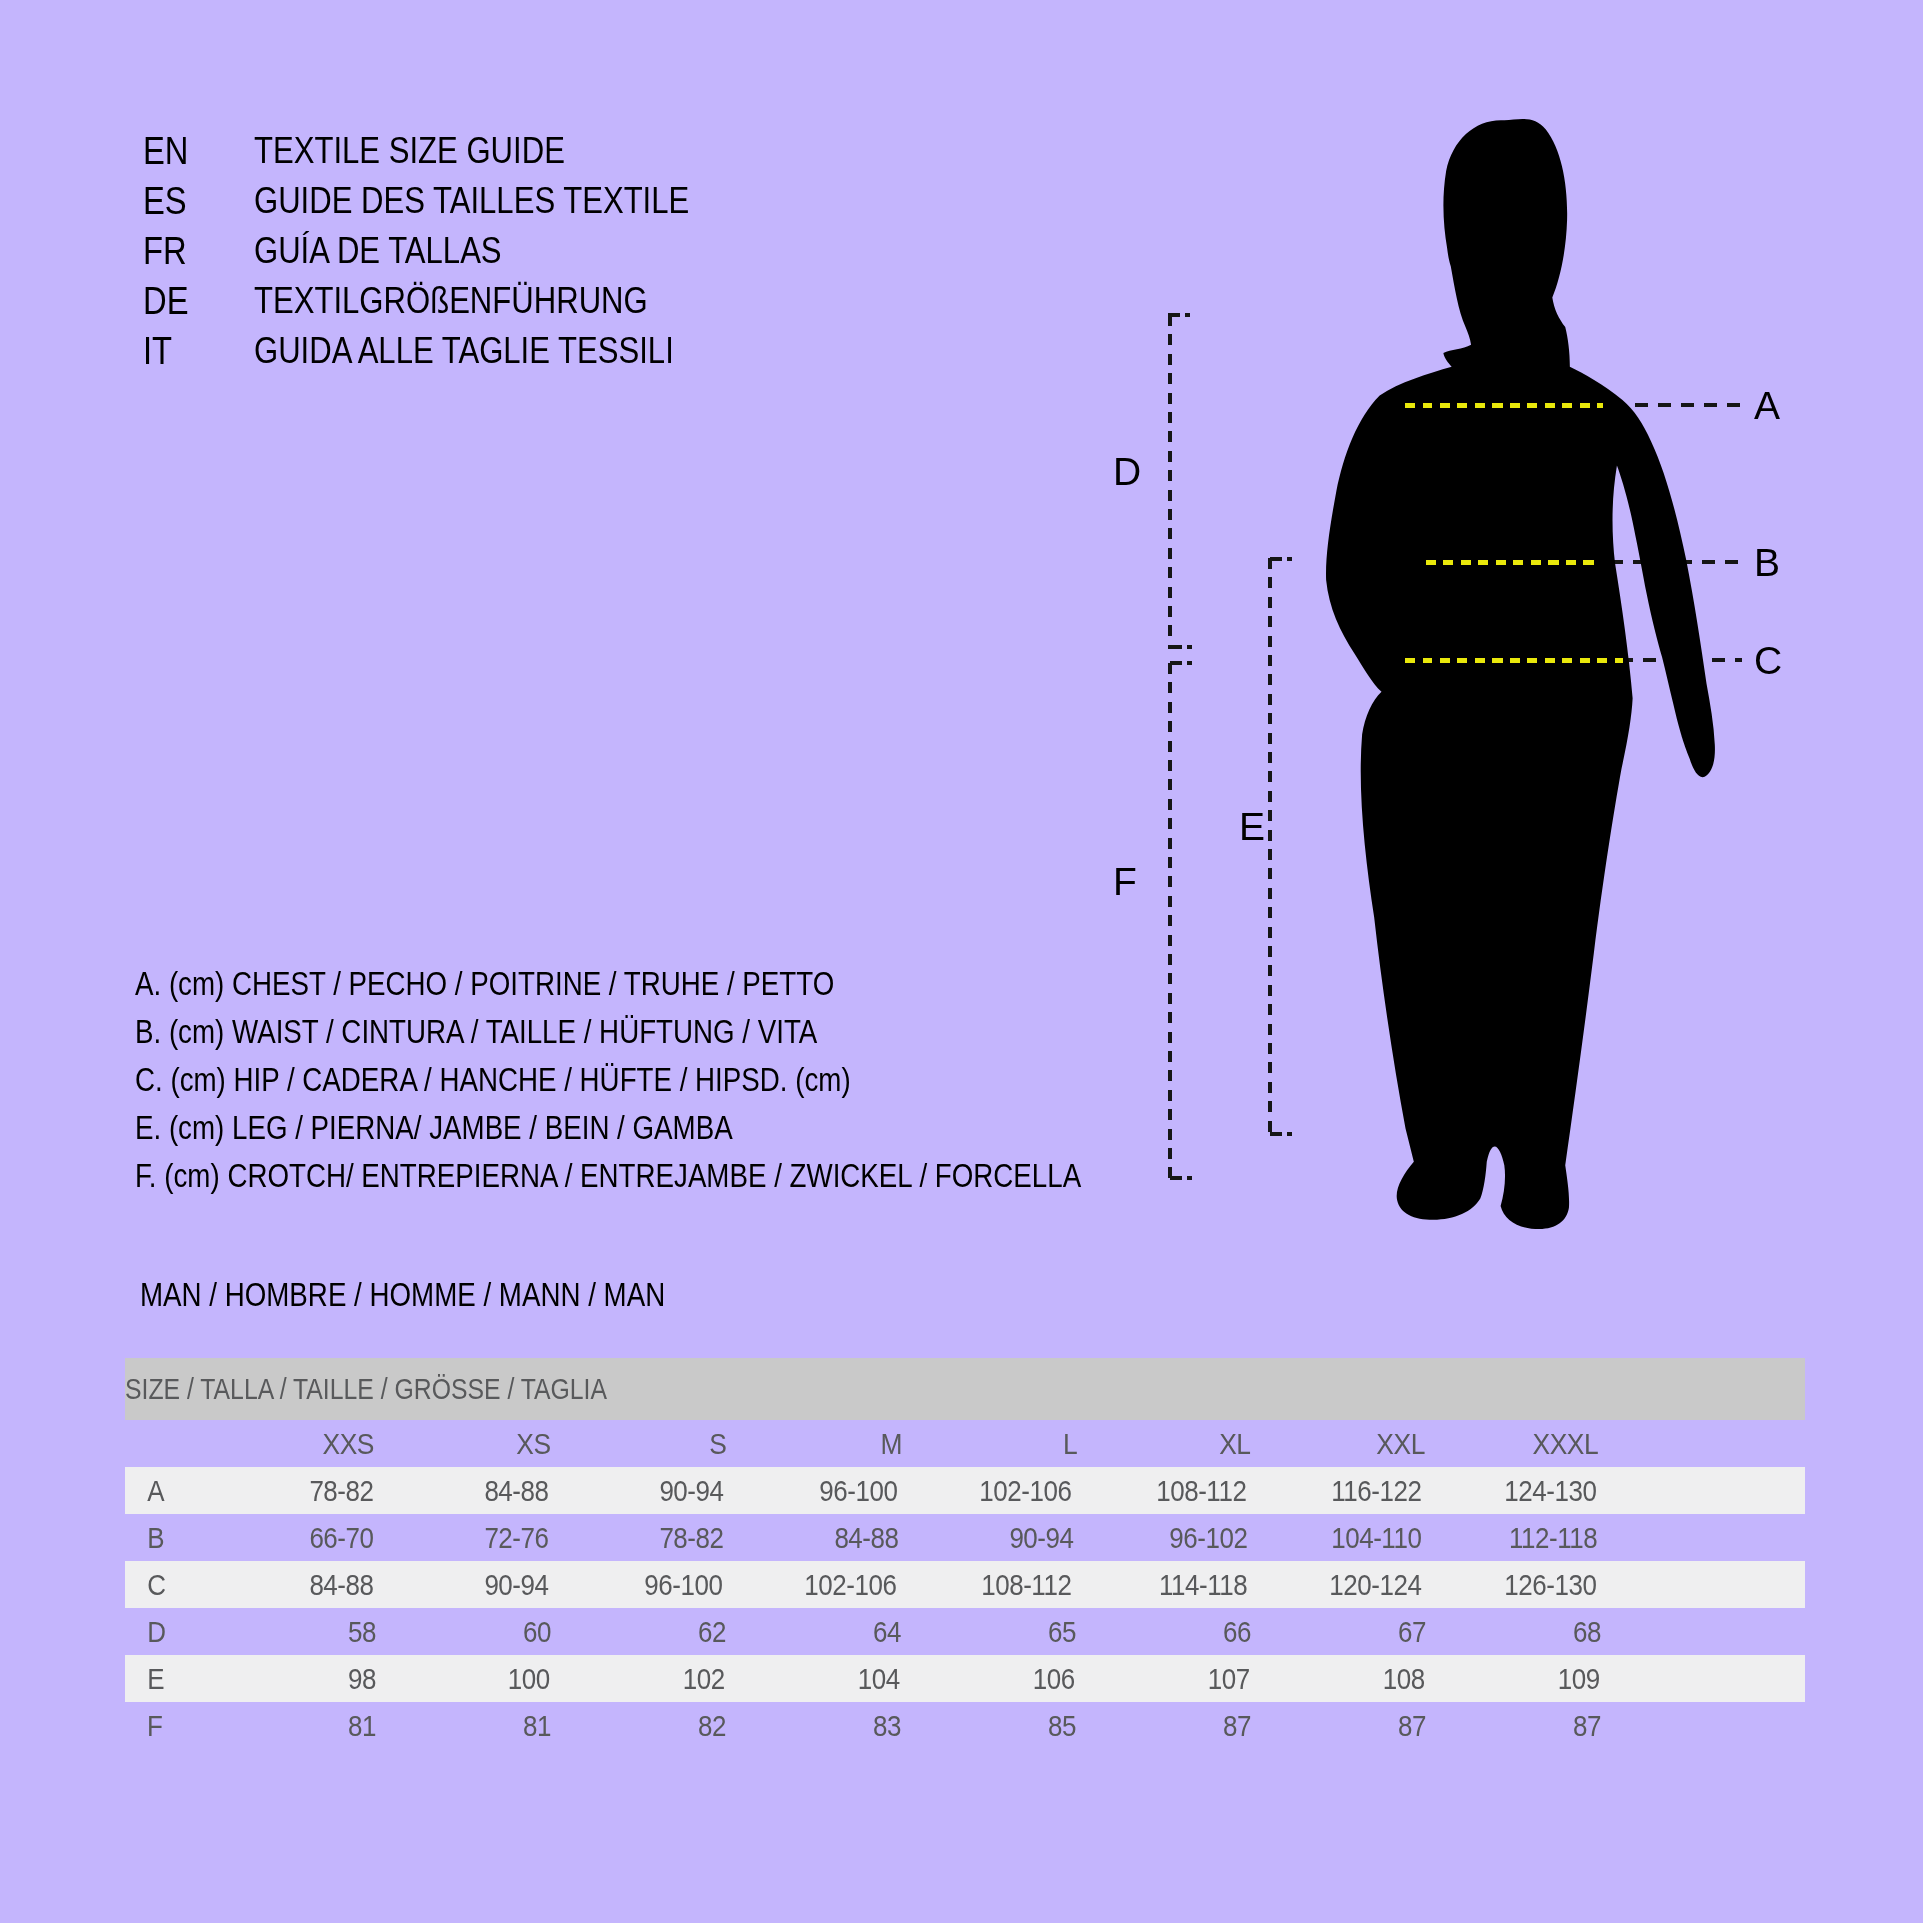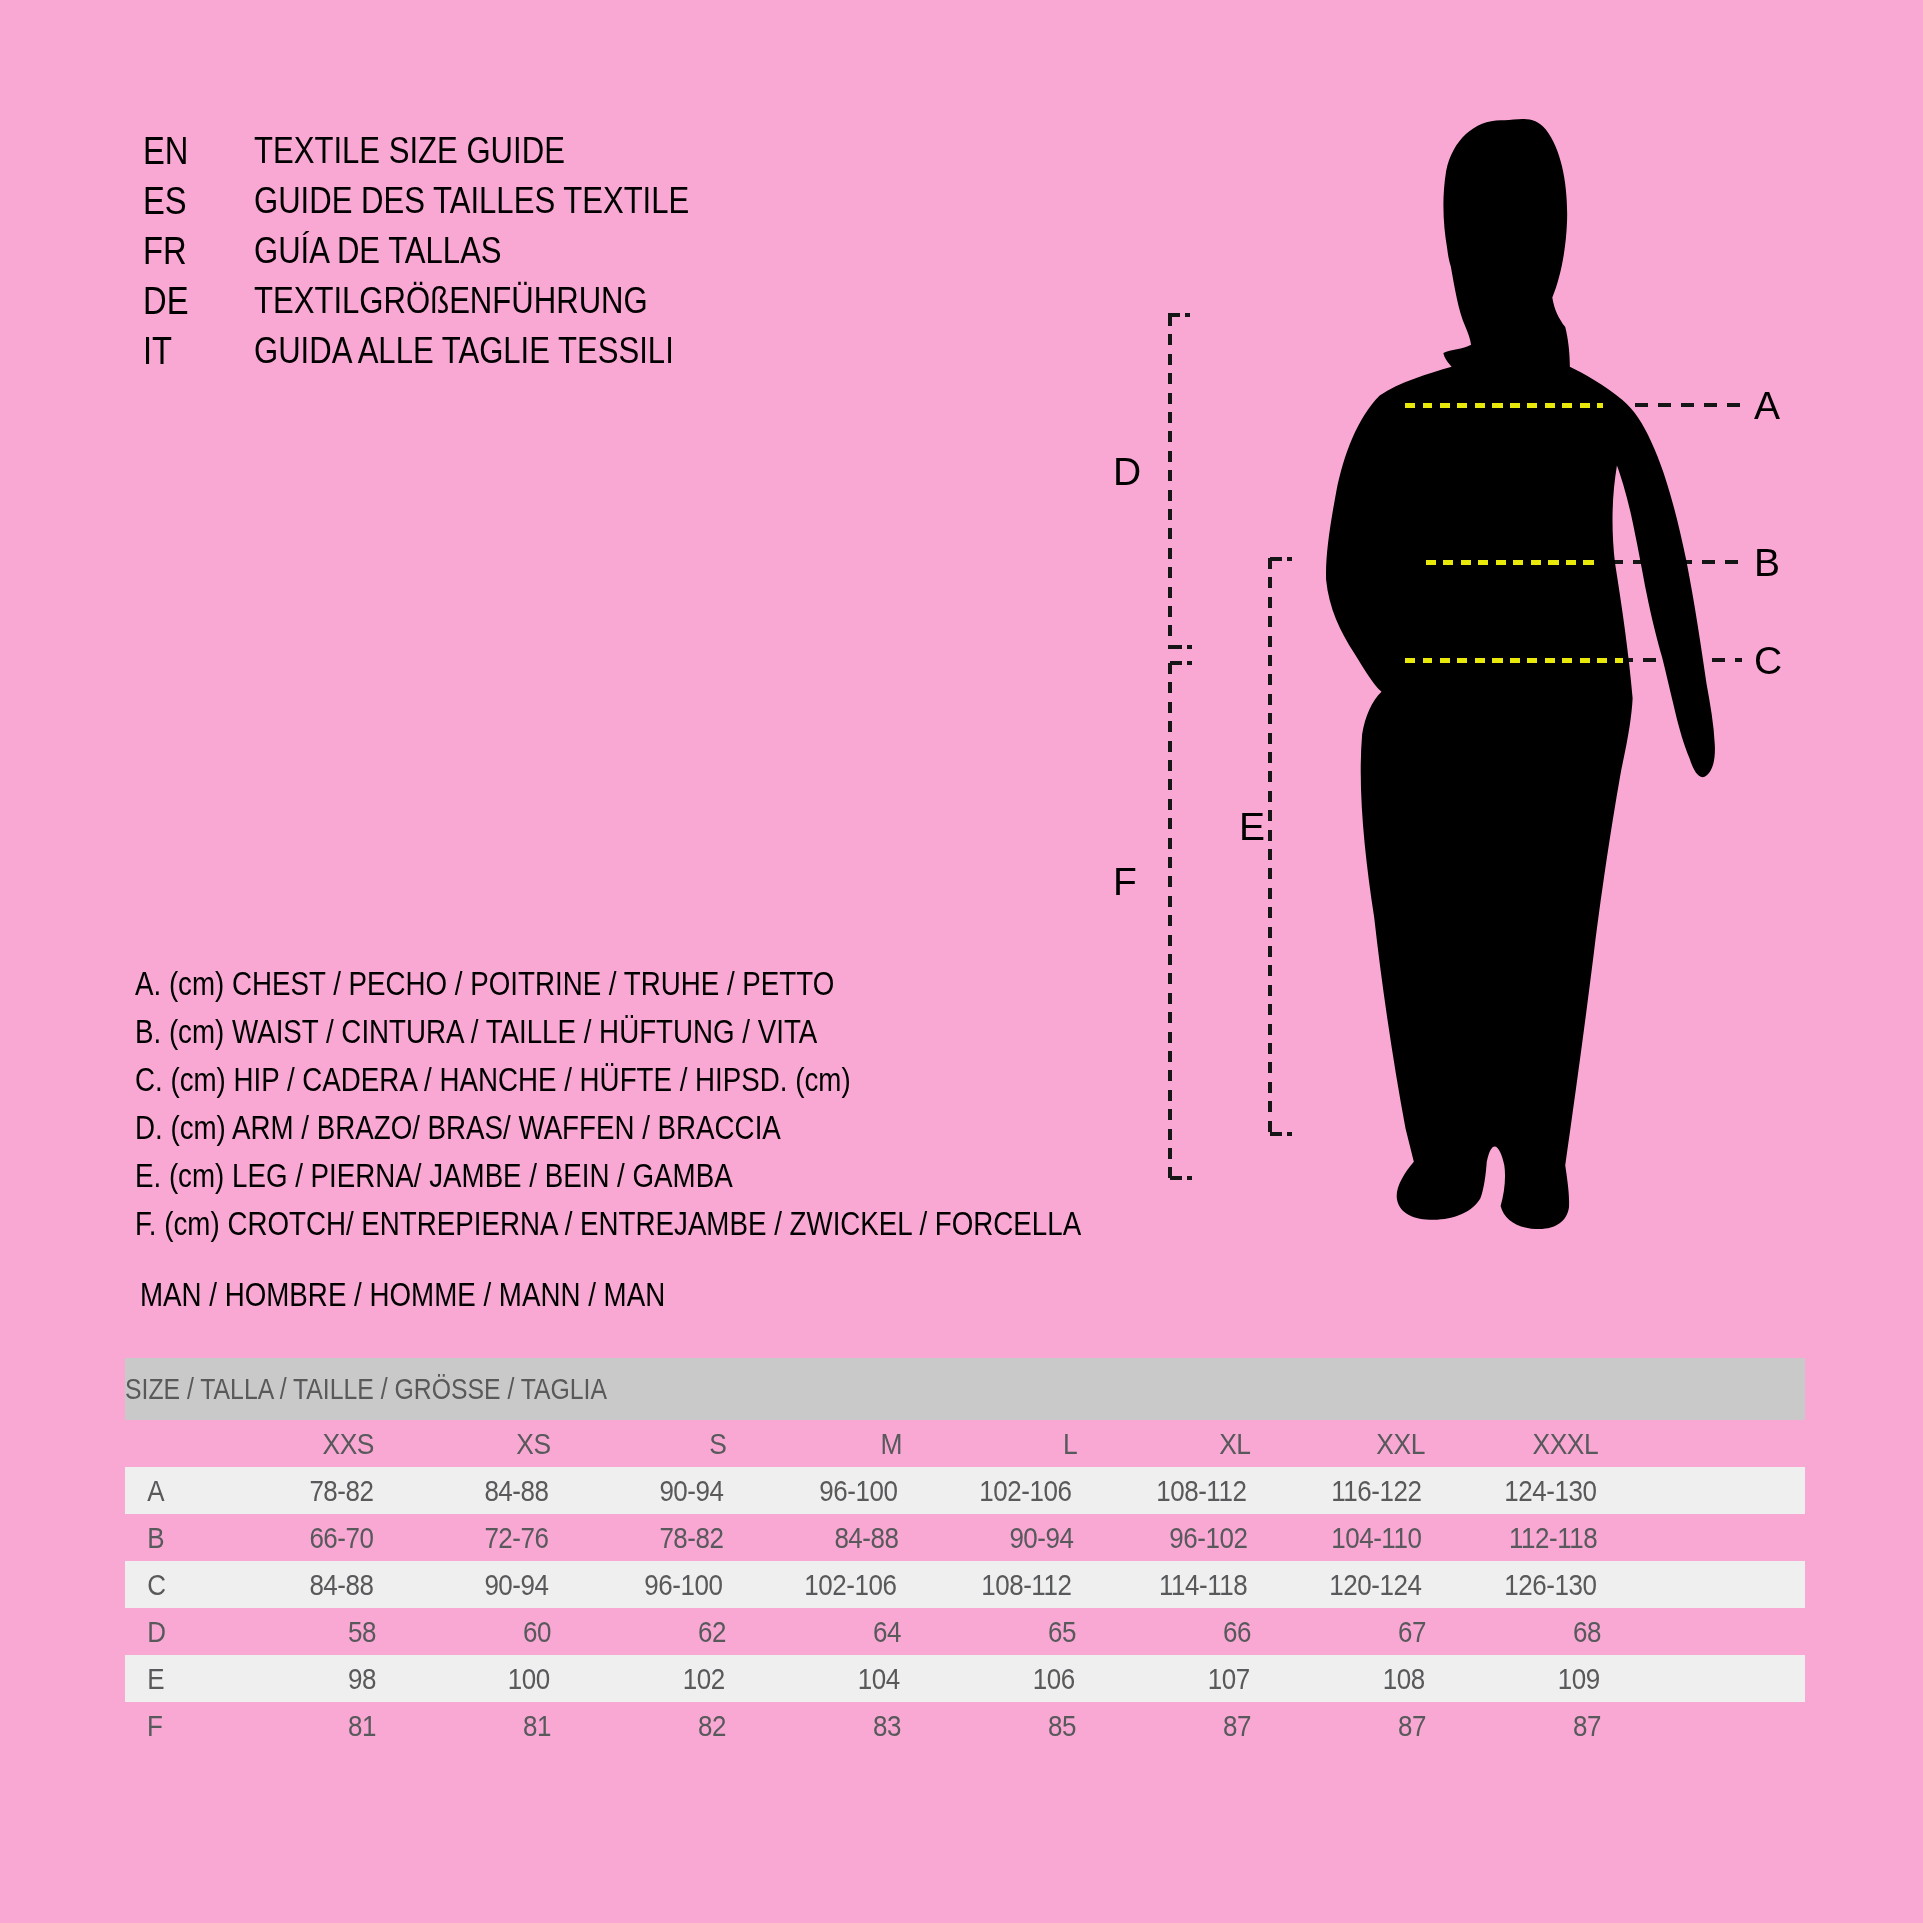--- a/index.html
+++ b/index.html
@@ -1,17 +1,17 @@
 <!DOCTYPE html>
 <html style="font-size:14.8px"><head>
 <meta charset="utf-8">
 <style>
   html,body{margin:0;padding:0;background:#fff;}
   #app{
-    position:relative;width:1923px;height:1923px;background:#f9a8d4;overflow:hidden;
+    position:relative;width:1923px;height:1923px;background:#c4b5fd;overflow:hidden;
     font-family:"Liberation Sans","DejaVu Sans",sans-serif;color:#000;
   }
   .cond{display:inline-block;transform:scaleX(0.84);transform-origin:0 50%;white-space:nowrap;}
   .condc{display:inline-block;transform:scaleX(0.88);transform-origin:50% 50%;white-space:nowrap;letter-spacing:-0.5px;}
 
   
   .lang-codes{position:absolute;left:143px;top:126px;font-size:39px;font-weight:400;}
   .lang-titles{position:absolute;left:254px;top:126px;font-size:37px;font-weight:400;}
   .lang-codes .line,.lang-titles .line{height:50px;line-height:50px;}
 
@@ -60,21 +60,20 @@
       <div class="line"><span class="cond">GUIDE DES TAILLES TEXTILE</span></div>
       <div class="line"><span class="cond">GUÍA DE TALLAS</span></div>
       <div class="line"><span class="cond">TEXTILGRÖßENFÜHRUNG</span></div>
       <div class="line"><span class="cond">GUIDA ALLE TAGLIE TESSILI</span></div>
     </div>
 
   <div class="legend" id="legend">
       <div class="line"><span class="cond">A. (cm) CHEST / PECHO / POITRINE / TRUHE / PETTO</span></div>
       <div class="line"><span class="cond">B. (cm) WAIST / CINTURA / TAILLE / HÜFTUNG / VITA</span></div>
       <div class="line"><span class="cond">C. (cm) HIP / CADERA / HANCHE / HÜFTE / HIPSD. (cm)</span></div>
-      <div class="line"><span class="cond">D. (cm) ARM / BRAZO/ BRAS/ WAFFEN / BRACCIA</span></div>
       <div class="line"><span class="cond">E. (cm) LEG / PIERNA/ JAMBE / BEIN / GAMBA</span></div>
       <div class="line"><span class="cond">F. (cm) CROTCH/ ENTREPIERNA / ENTREJAMBE / ZWICKEL / FORCELLA</span></div>
     </div>
   <div class="man-line">
     <span class="cond">MAN / HOMBRE / HOMME / MANN / MAN</span>
   </div>
 
   <div class="hdash" style="left:1405px;top:403px;width:338px;"></div>
   <div class="hdash" style="left:1426px;top:560px;width:317px;"></div>
   <div class="hdash" style="left:1413px;top:658px;width:329px;"></div>

